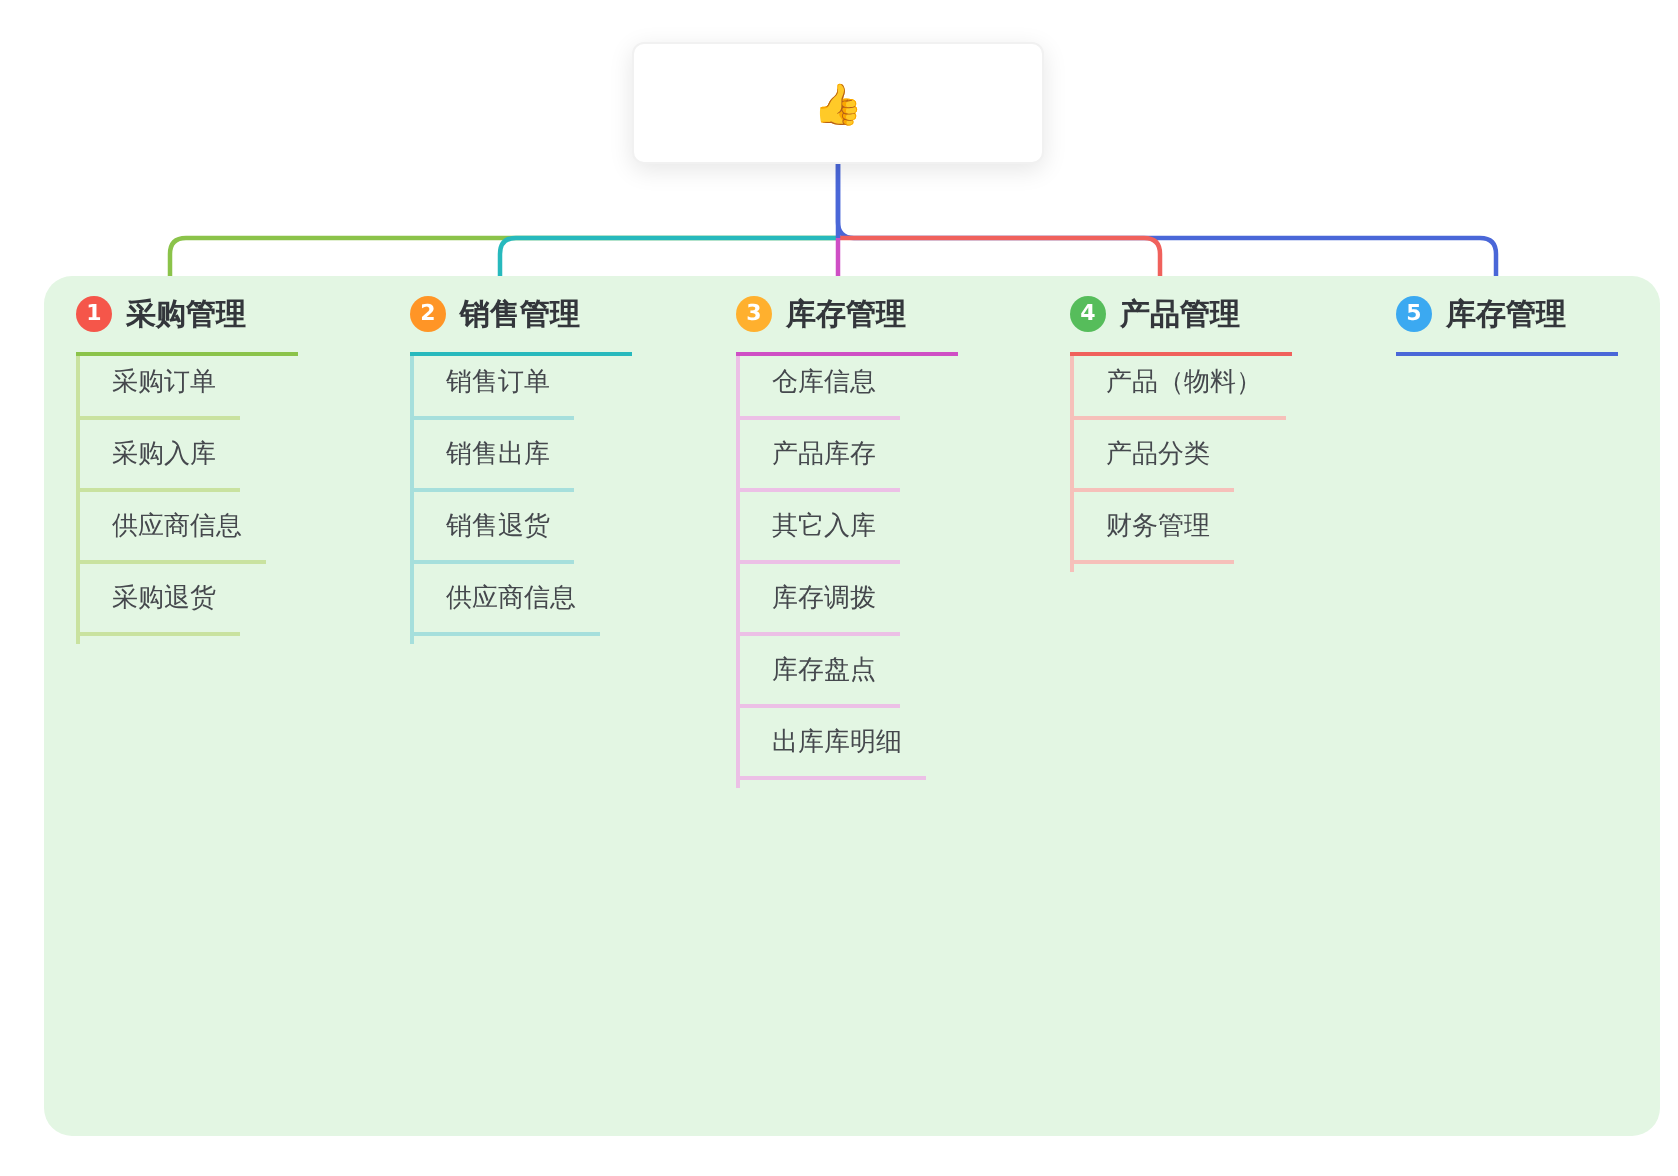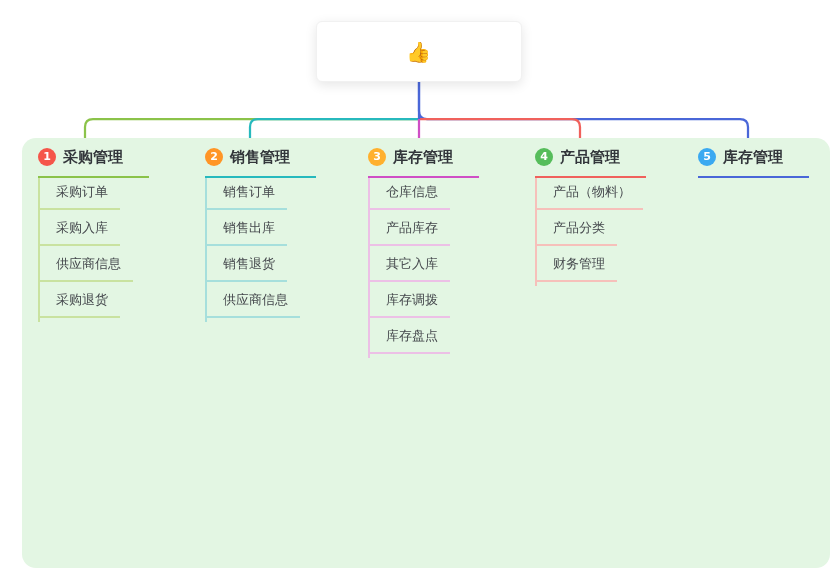--- a/index.html
+++ b/index.html
@@ -128,20 +128,23 @@
           </div>
           <div class="child-row">
             <span class="child-text">其它入库</span>
           </div>
           <div class="child-row">
             <span class="child-text">库存调拨</span>
           </div>
           <div class="child-row">
             <span class="child-text">库存盘点</span>
           </div>
+          <div class="child-row">
+            <span class="child-text">出库库明细</span>
+          </div>
         </div>
   </div>
       <div class="branch" style="left: 513px; --line: #f0615c; --tint: #f6c0ba; --badge: #56bd5b;">
     <div class="branch-header">
       <span class="badge">4</span>
       <span>产品管理</span>
     </div>
     <div class="branch-children">
           <div class="child-row">
             <span class="child-text">产品（物料）</span>

